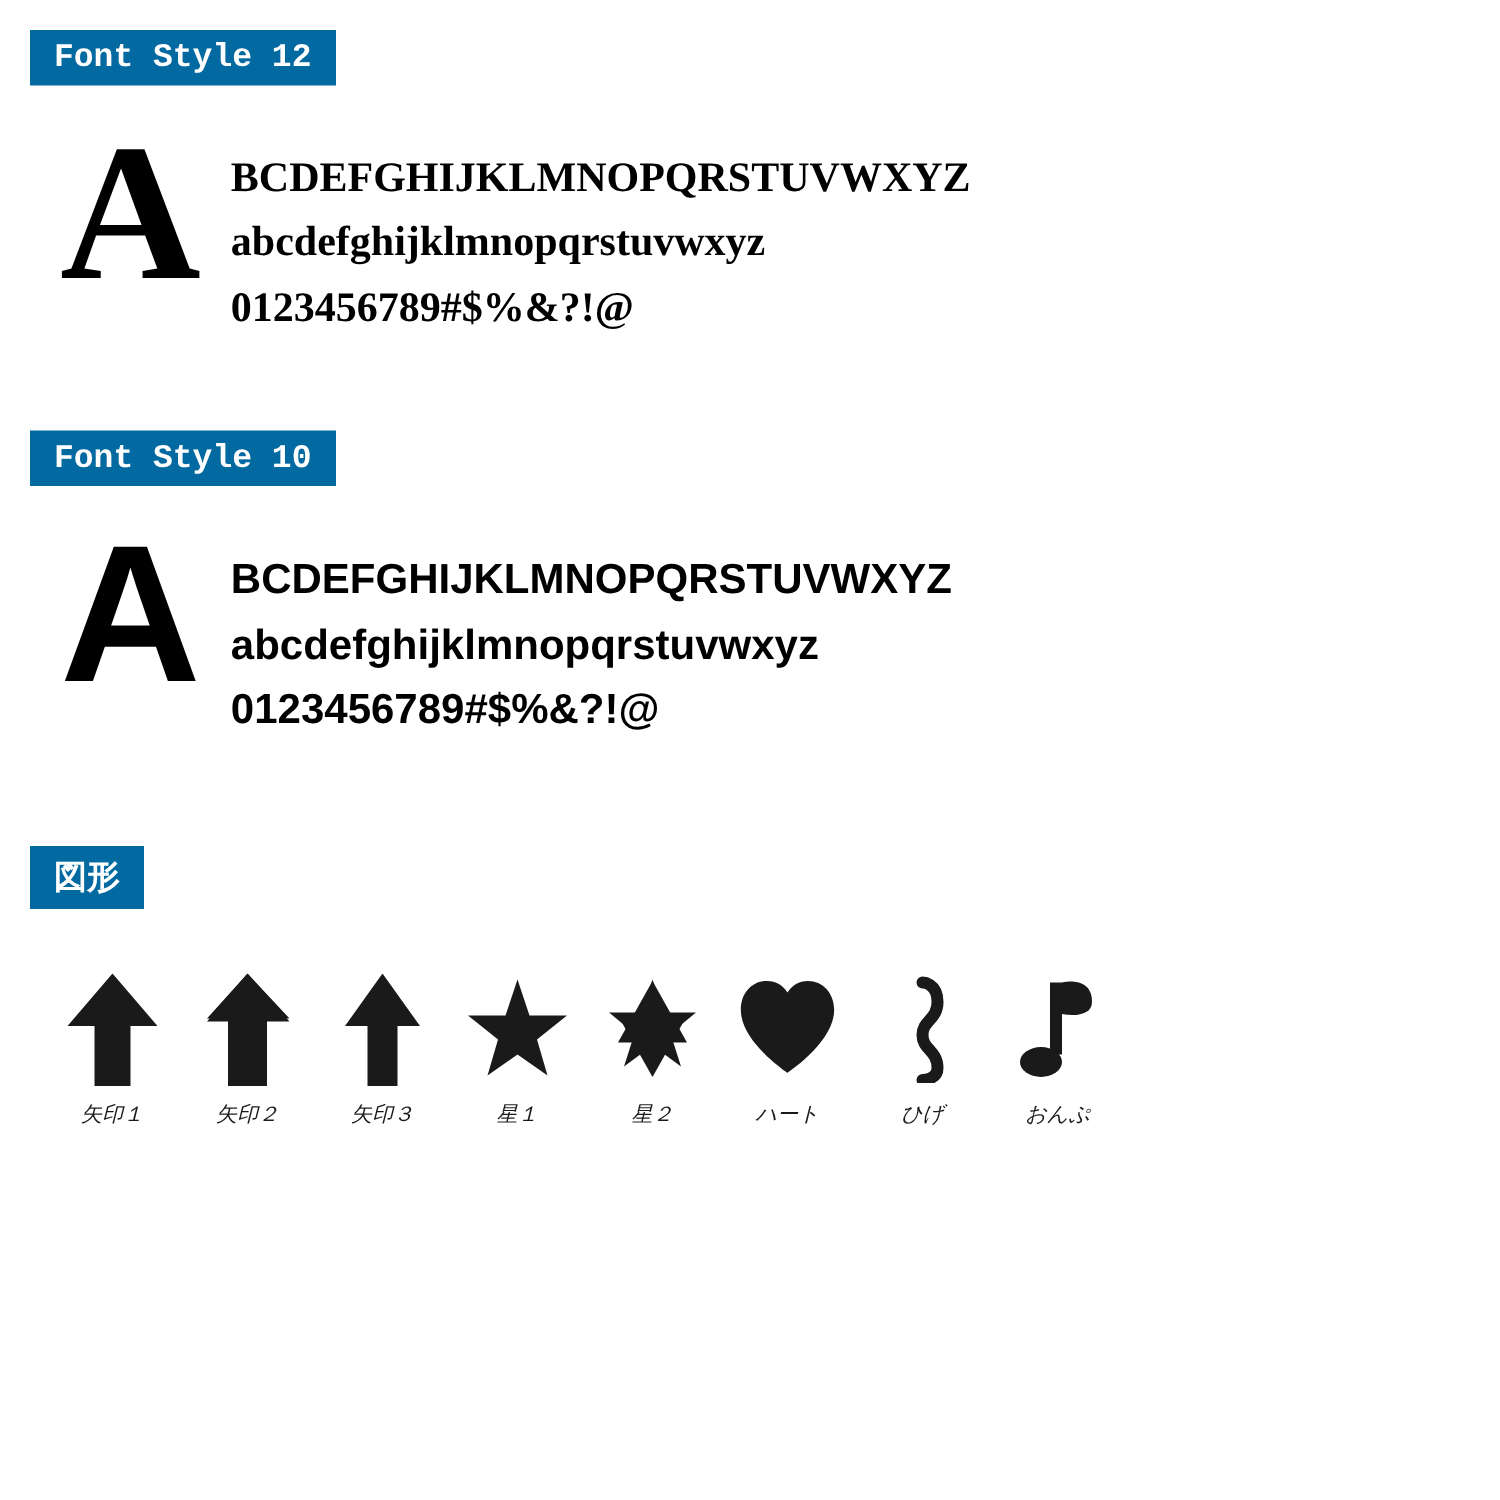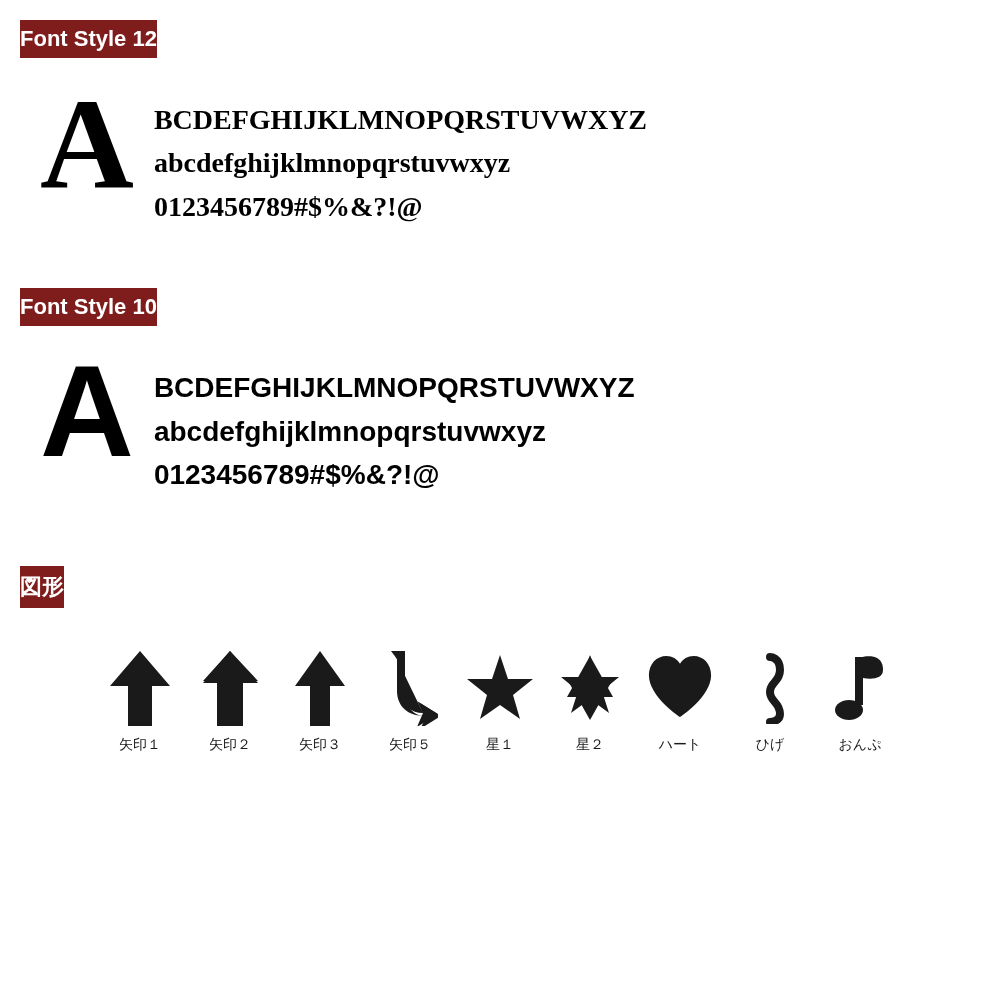--- a/index.html
+++ b/index.html
@@ -13,27 +13,27 @@
 
     .page {
       width: 1000px;
       background: #fff;
       padding: 20px 20px 30px 20px;
     }
 
     
     .section-header {
       display: inline-block;
-      background: #7f1d1d;
+      background: #0369a1;
       color: #ffffff;
       font-size: 22px;
       font-weight: bold;
-      padding: 6px 0;
+      padding: 6px 16px;
       margin-bottom: 20px;
-      font-family: Liberation Sans, sans-serif;
+      font-family: Liberation Mono, monospace;
     }
 
     
     .font-style-12-section {
       margin-bottom: 40px;
     }
 
     .font-demo-12 {
       display: flex;
       align-items: flex-start;
@@ -86,25 +86,26 @@
     }
 
     
     .figures-section {
       margin-bottom: 20px;
     }
 
     .figures-grid {
       display: flex;
       flex-direction: row;
-      justify-content: center;
+      justify-content: flex-start;
       align-items: flex-end;
       gap: 0;
       padding: 20px 10px 10px 10px;
       flex-wrap: nowrap;
+      font-style: italic;
     }
 
     .figure-item {
       display: flex;
       flex-direction: column;
       align-items: center;
       width: 90px;
       flex-shrink: 0;
     }
 
@@ -185,33 +186,20 @@
       <div class="figure-item">
         <div class="figure-icon">
           <svg width="50" height="75" viewBox="0 0 50 75">
             <polygon points="25,0 50,35 35,35 35,75 15,75 15,35 0,35" fill="#1a1a1a"></polygon>
           </svg>
         </div>
         <div class="figure-label">矢印３</div>
       </div>
 
 
-      <div class="figure-item">
-        <div class="figure-icon">
-          <svg width="55" height="75" viewBox="0 0 55 75">
-
-            <path d="M12,0 L12,45 Q12,68 35,68 L28,55 L55,68 L28,80 L35,68" fill="none" stroke="#1a1a1a" stroke-width="0"></path>
-            <path d="M15,5 C15,5 8,5 8,42 C8,62 20,72 38,72 L30,60 L55,72 L30,84" fill="none"></path>
-
-            <path d="M10,0 L20,0 L20,42 C20,55 28,62 40,62 L34,50 L55,63 L34,76 L40,62" fill="#1a1a1a" stroke="none"></path>
-            <path d="M8,0 L22,0 L22,40 C22,57 32,66 44,65 L37,52 L58,65 L37,78 L44,65 C26,66 14,56 14,40 L14,8 Z" fill="#1a1a1a"></path>
-          </svg>
-        </div>
-        <div class="figure-label">矢印５</div>
-      </div>
 
       <div class="figure-item">
         <div class="figure-icon">
           <svg width="70" height="70" viewBox="0 0 70 70">
             <polygon points="35,2 43,26 68,26 48,42 55,66 35,52 15,66 22,42 2,26 27,26" fill="#1a1a1a"></polygon>
           </svg>
         </div>
         <div class="figure-label">星１</div>
       </div>
 

